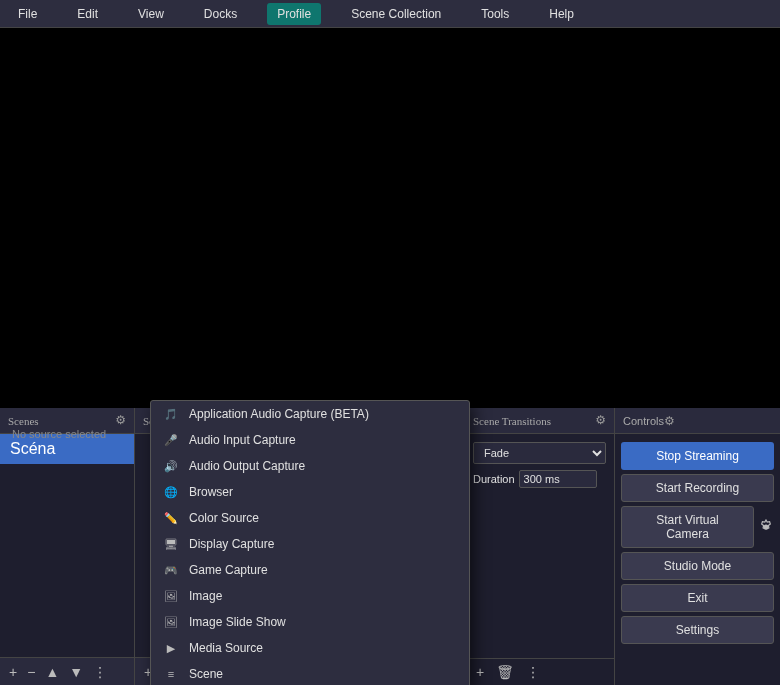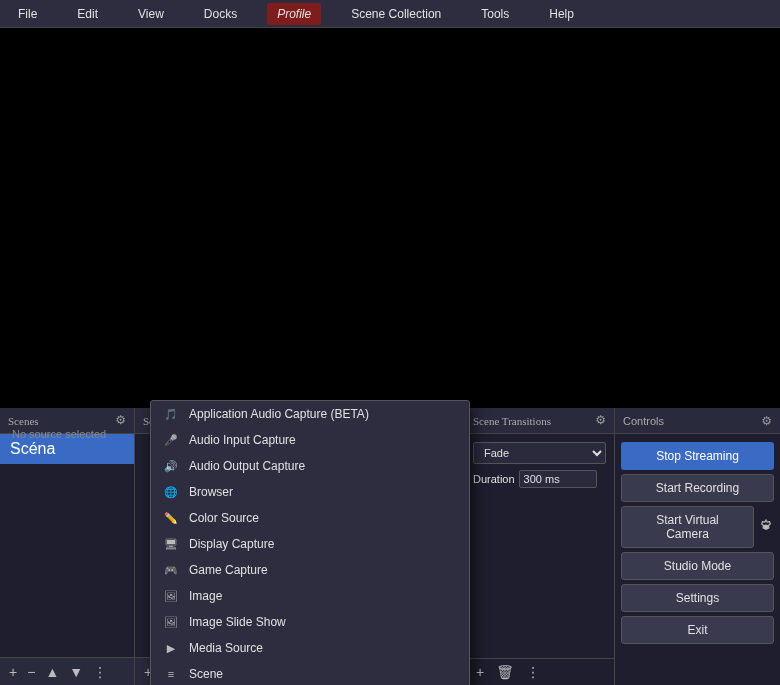--- a/index.html
+++ b/index.html
@@ -26,21 +26,21 @@
       position: relative;
       z-index: 100;
     }
     .menubar-item {
       padding: 4px 10px;
       cursor: pointer;
       border-radius: 3px;
       font-size: 12px;
       color: #e0e0e0;
     }
-    .menubar-item.active { background: #7f1d1d; font-style: italic; }
+    .menubar-item.active { background: #0f766e; }
 
     
     .preview-area {
       background: #000;
       height: 380px;
       width: 100%;
       position: relative;
     }
 
     
@@ -208,21 +208,21 @@
       display: flex;
       flex-direction: column;
     }
     .controls-header {
       background: #2a2a3d;
       padding: 4px 8px;
       font-size: 11px;
       color: #aaa;
       display: flex;
       align-items: center;
-      justify-content: space-between;
+      justify-content: flex-start;
       border-bottom: 1px solid #444;
       height: 26px;
     }
     .controls-content {
       padding: 8px 6px;
       display: flex;
       flex-direction: column;
       gap: 4px;
     }
     .btn-stop-streaming {
@@ -419,22 +419,22 @@
       <button class="btn-stop-streaming">Stop Streaming</button>
       <button class="btn-secondary">Start Recording</button>
       <div style="display:flex;gap:4px;align-items:center;">
         <button class="btn-secondary" style="flex:1;">Start Virtual Camera</button>
         <svg class="gear-icon" viewBox="0 0 16 16" fill="#bbb">
           <circle cx="8" cy="8" r="2.5"></circle>
           <path d="M8 1l1.2 2.1 2.4-.4.7 2.3-1.9 1.6.5 2.4-2.2.9L8 8l-0.7 1.9-2.2-.9.5-2.4L3.7 5l.7-2.3 2.4.4z" fill="none" stroke="#bbb" stroke-width="1.2"></path>
         </svg>
       </div>
       <button class="btn-secondary">Studio Mode</button>
+      <button class="btn-secondary">Exit</button>
       <button class="btn-secondary">Settings</button>
-      <button class="btn-secondary">Exit</button>
     </div>
   </div>
 </div>
 
 <div class="context-menu">
   <div class="context-menu-item">
     <span class="context-menu-icon">🎵</span>
     <span>Application Audio Capture (BETA)</span>
   </div>
   <div class="context-menu-item">

